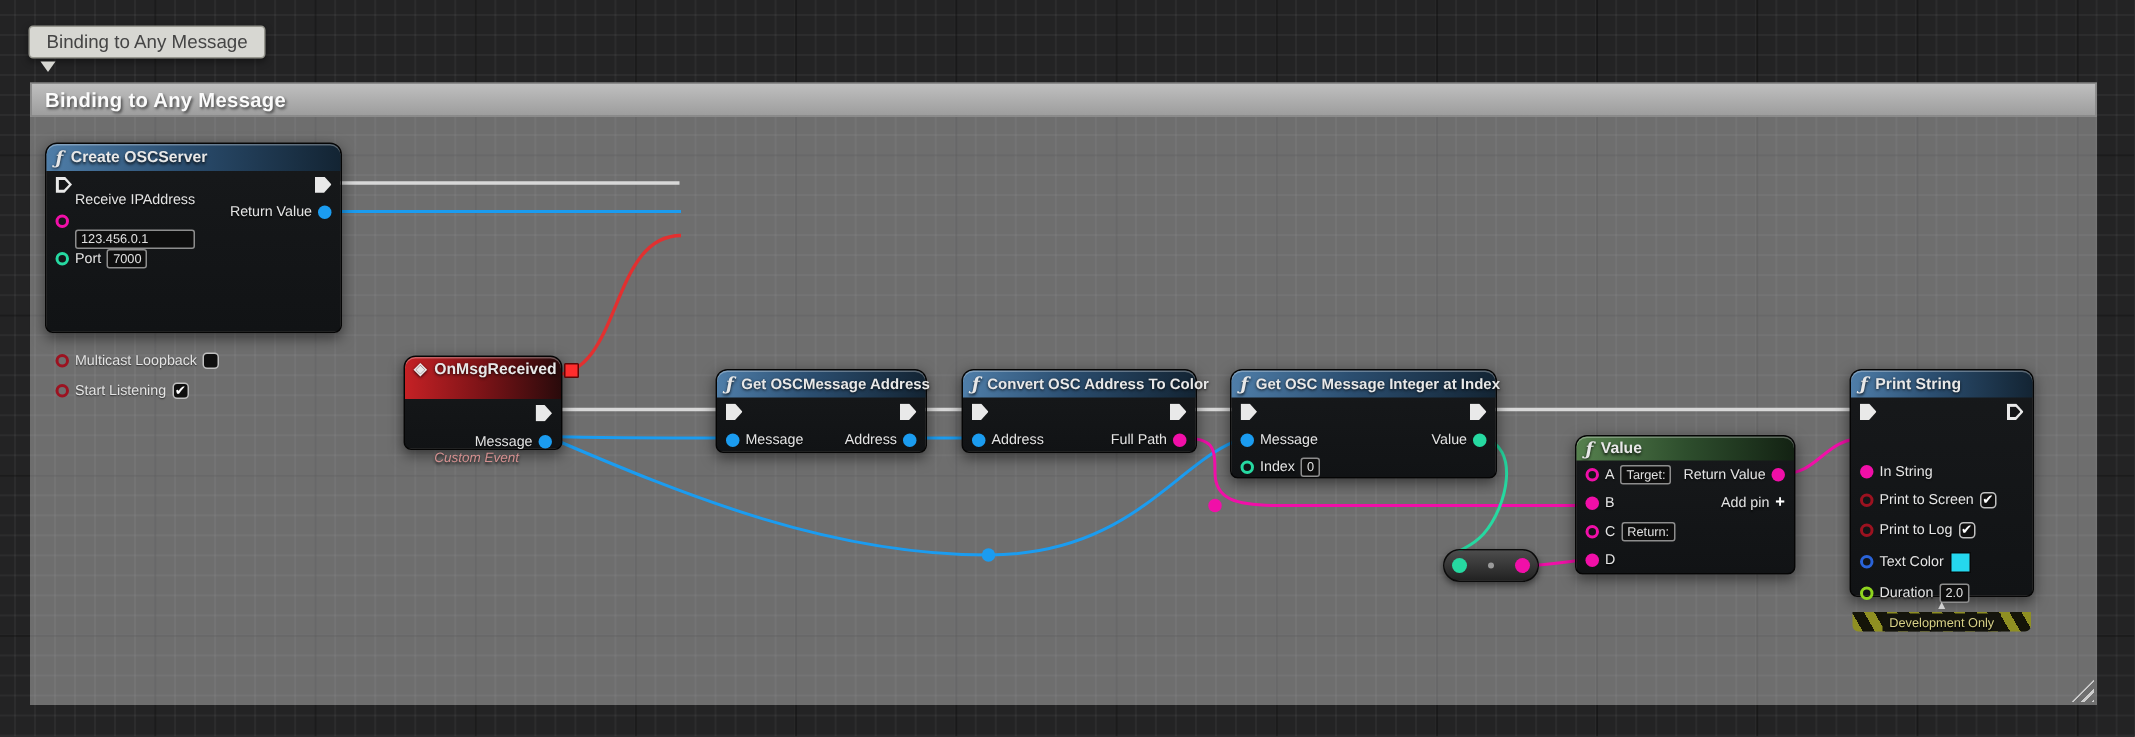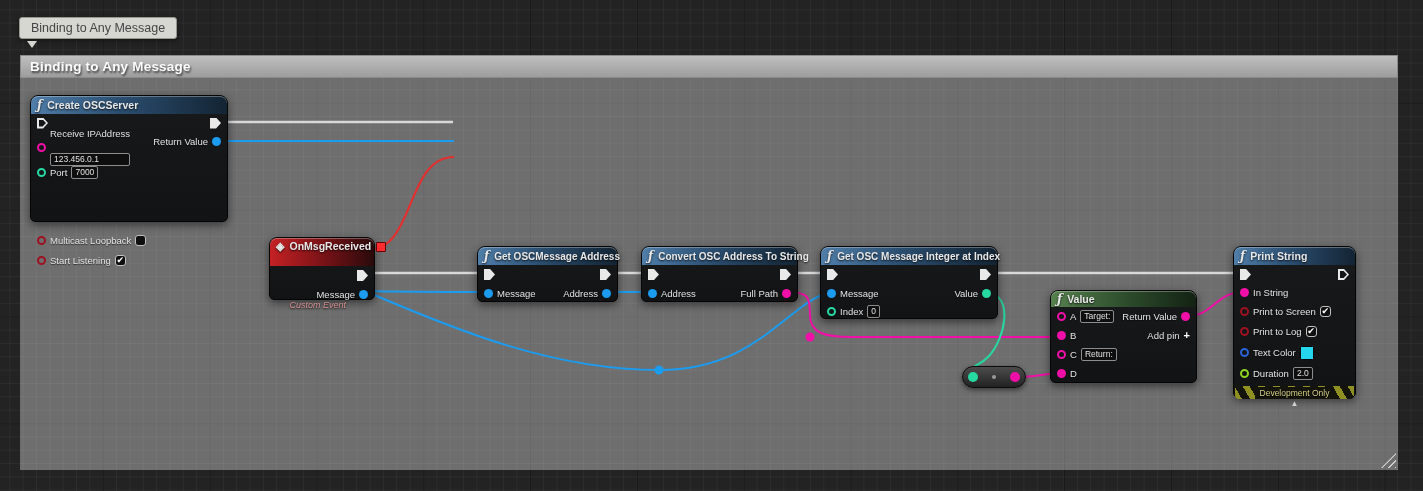--- a/index.html
+++ b/index.html
@@ -199,21 +199,21 @@
       <span class="plabel">Message</span>
       <span class="sp"></span>
       <span class="plabel">Address</span>
       <span class="pin c obj"></span>
     </div>
   </div>
 
   <div class="node" style="left:641px;top:246px;width:157px;height:56px;">
     <div class="nhead h-fn" style="font-size:10px;">
       <span class="fico">ƒ</span>
-      <span>Convert OSC Address To String</span>
+      <span>Convert OSC Address To Color</span>
     </div>
     <div class="row" style="height:19px;">
       <span class="pin exec">
           <i></i>
         </span>
       <span class="sp"></span>
       <span class="pin exec">
           <i></i>
         </span>
     </div>
@@ -292,21 +292,21 @@
     </div>
     <div class="row" style="height:19px;">
       <span class="pin exec">
           <i></i>
         </span>
       <span class="sp"></span>
       <span class="pin exec hol">
           <i></i>
         </span>
     </div>
-    <div class="row" style="height:17px;">
+    <div class="row" style="height:17px;margin-top:22px;">
       <span class="pin c str"></span>
       <span class="plabel">In String</span>
     </div>
     <div class="row" style="height:20px;">
       <span class="pin c bool hollow"></span>
       <span class="plabel">Print to Screen</span>
       <span class="cb"><span>✔</span></span>
     </div>
     <div class="row" style="height:21px;">
       <span class="pin c bool hollow"></span>

